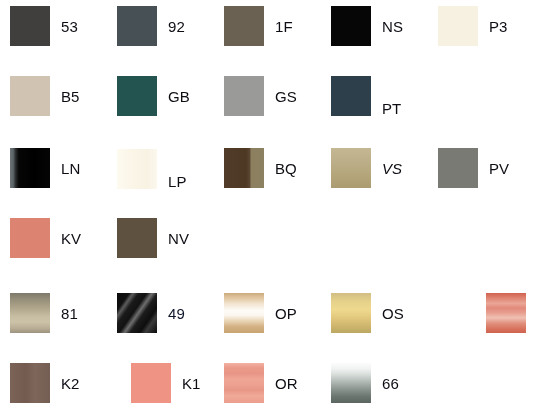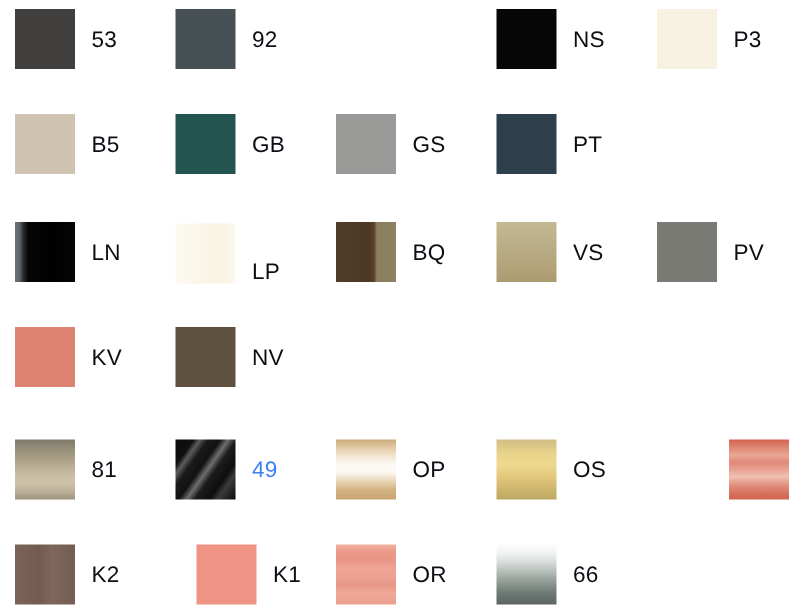--- a/index.html
+++ b/index.html
@@ -46,79 +46,83 @@
 
 <div id="palette" style="background: rgb(255, 255, 255);">
     <div class="swatch-cell" style="left: 10px; top: 6px;">
       <div class="swatch-chip" style="width: 40px; height: 40px; background: rgb(64, 63, 61);"></div>
       <span class="swatch-label" style="color: rgb(13, 13, 20);">53</span>
     </div>
     <div class="swatch-cell" style="left: 117px; top: 6px;">
       <div class="swatch-chip" style="width: 40px; height: 40px; background: rgb(70, 80, 85);"></div>
       <span class="swatch-label" style="color: rgb(13, 13, 20);">92</span>
     </div>
+    <div class="swatch-cell" style="left: 224px; top: 6px;">
+      <div class="swatch-chip" style="width: 40px; height: 40px; background: rgb(107, 97, 82);"></div>
+      <span class="swatch-label" style="color: rgb(13, 13, 20);">1F</span>
+    </div>
     <div class="swatch-cell" style="left: 331px; top: 6px;">
       <div class="swatch-chip" style="width: 40px; height: 40px; background: rgb(7, 6, 6);"></div>
       <span class="swatch-label" style="color: rgb(13, 13, 20);">NS</span>
     </div>
     <div class="swatch-cell" style="left: 438px; top: 6px;">
       <div class="swatch-chip" style="width: 40px; height: 40px; background: rgb(247, 241, 225);"></div>
       <span class="swatch-label" style="color: rgb(13, 13, 20); text-align: center;">P3</span>
     </div>
     <div class="swatch-cell" style="left: 10px; top: 76px;">
       <div class="swatch-chip" style="width: 40px; height: 40px; background: rgb(208, 195, 178);"></div>
       <span class="swatch-label" style="color: rgb(13, 13, 20);">B5</span>
     </div>
     <div class="swatch-cell" style="left: 117px; top: 76px;">
       <div class="swatch-chip" style="width: 40px; height: 40px; background: rgb(36, 84, 80);"></div>
       <span class="swatch-label" style="color: rgb(13, 13, 20);">GB</span>
     </div>
     <div class="swatch-cell" style="left: 224px; top: 76px;">
       <div class="swatch-chip" style="width: 40px; height: 40px; background: rgb(154, 154, 152);"></div>
       <span class="swatch-label" style="color: rgb(13, 13, 20);">GS</span>
     </div>
-    <div class="swatch-cell" style="left: 331px; top: 76px;">
+    <div class="swatch-cell" style="left: 331px; top: 76px; align-items: flex-end;">
       <div class="swatch-chip" style="width: 40px; height: 40px; background: rgb(45, 63, 74);"></div>
       <span class="swatch-label" style="color: rgb(13, 13, 20);">PT</span>
     </div>
     <div class="swatch-cell" style="left: 10px; top: 148px;">
       <div class="swatch-chip" style="width: 40px; height: 40px; background-image: linear-gradient(to right, rgb(109, 116, 120) 0%, rgb(91, 100, 104) 8%, rgb(42, 44, 45) 14%, rgb(6, 6, 6) 22%, rgb(0, 0, 0) 60%, rgb(5, 5, 6) 100%);"></div>
       <span class="swatch-label" style="color: rgb(13, 13, 20);">LN</span>
     </div>
     <div class="swatch-cell" style="left: 117px; top: 148px;">
       <div class="swatch-chip" style="width: 40px; height: 40px; background-image: linear-gradient(to right, rgb(253, 250, 240) 0%, rgb(251, 245, 231) 45%, rgb(248, 242, 227) 75%, rgb(252, 248, 238) 100%);"></div>
       <span class="swatch-label" style="color: rgb(13, 13, 20); margin-top: 26px;">LP</span>
     </div>
     <div class="swatch-cell" style="left: 224px; top: 148px;">
       <div class="swatch-chip" style="width: 40px; height: 40px; background-image: linear-gradient(to right, rgb(80, 60, 40) 0%, rgb(76, 56, 35) 55%, rgb(90, 70, 48) 64%, rgb(139, 127, 95) 68%, rgb(140, 129, 97) 100%);"></div>
       <span class="swatch-label" style="color: rgb(13, 13, 20);">BQ</span>
     </div>
     <div class="swatch-cell" style="left: 331px; top: 148px;">
       <div class="swatch-chip" style="width: 40px; height: 40px; background-image: linear-gradient(rgb(196, 183, 147) 0%, rgb(188, 174, 136) 35%, rgb(178, 163, 120) 75%, rgb(170, 155, 112) 100%);"></div>
-      <span class="swatch-label" style="color: rgb(13, 13, 20);">VS</span>
+      <span class="swatch-label" style="color: rgb(13, 13, 20); font-style: italic;">VS</span>
     </div>
     <div class="swatch-cell" style="left: 438px; top: 148px;">
       <div class="swatch-chip" style="width: 40px; height: 40px; background: rgb(121, 122, 116);"></div>
       <span class="swatch-label" style="color: rgb(13, 13, 20);">PV</span>
     </div>
     <div class="swatch-cell" style="left: 10px; top: 218px;">
       <div class="swatch-chip" style="width: 40px; height: 40px; background: rgb(220, 131, 114);"></div>
       <span class="swatch-label" style="color: rgb(13, 13, 20);">KV</span>
     </div>
     <div class="swatch-cell" style="left: 117px; top: 218px;">
       <div class="swatch-chip" style="width: 40px; height: 40px; background: rgb(94, 81, 64);"></div>
       <span class="swatch-label" style="color: rgb(13, 13, 20);">NV</span>
     </div>
     <div class="swatch-cell" style="left: 10px; top: 293px;">
       <div class="swatch-chip" style="width: 40px; height: 40px; background-image: linear-gradient(rgb(126, 122, 107) 0%, rgb(149, 142, 121) 16%, rgb(176, 166, 140) 38%, rgb(199, 189, 162) 58%, rgb(205, 195, 169) 72%, rgb(185, 174, 149) 88%, rgb(156, 147, 127) 100%);"></div>
       <span class="swatch-label" style="color: rgb(13, 13, 20);">81</span>
     </div>
     <div class="swatch-cell" style="left: 117px; top: 293px;">
       <div class="swatch-chip" style="width: 40px; height: 40px; background-image: linear-gradient(125deg, rgb(11, 11, 11) 0%, rgb(16, 16, 16) 18%, rgb(92, 92, 92) 24%, rgb(26, 26, 26) 32%, rgb(18, 18, 18) 44%, rgb(110, 110, 110) 52%, rgb(28, 28, 28) 60%, rgb(14, 14, 14) 74%, rgb(58, 58, 58) 82%, rgb(10, 10, 10) 100%);"></div>
-      <span class="swatch-label" style="color: #3b82f6;">49</span>
+      <span class="swatch-label" style="color: #0f172a;">49</span>
     </div>
     <div class="swatch-cell" style="left: 224px; top: 293px;">
       <div class="swatch-chip" style="width: 40px; height: 40px; background-image: linear-gradient(rgb(203, 171, 125) 0%, rgb(224, 198, 159) 12%, rgb(243, 230, 211) 28%, rgb(253, 251, 247) 44%, rgb(251, 246, 238) 56%, rgb(232, 212, 181) 70%, rgb(211, 177, 131) 84%, rgb(200, 164, 112) 100%);"></div>
       <span class="swatch-label" style="color: rgb(13, 13, 20);">OP</span>
     </div>
     <div class="swatch-cell" style="left: 331px; top: 293px;">
       <div class="swatch-chip" style="width: 40px; height: 40px; background-image: linear-gradient(rgb(210, 189, 132) 0%, rgb(230, 210, 138) 22%, rgb(238, 217, 142) 42%, rgb(226, 200, 125) 62%, rgb(205, 180, 108) 84%, rgb(187, 168, 98) 100%);"></div>
       <span class="swatch-label" style="color: rgb(13, 13, 20);">OS</span>
     </div>
     <div class="swatch-cell" style="left: 438px; top: 293px; padding-left: 48px;">

